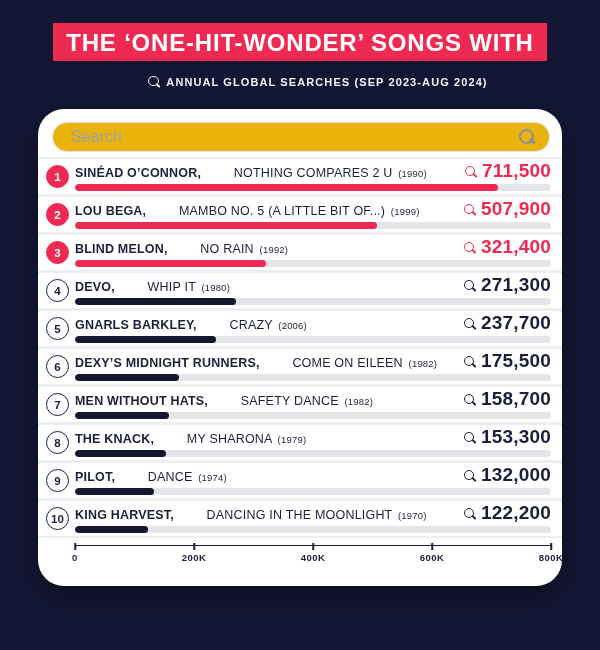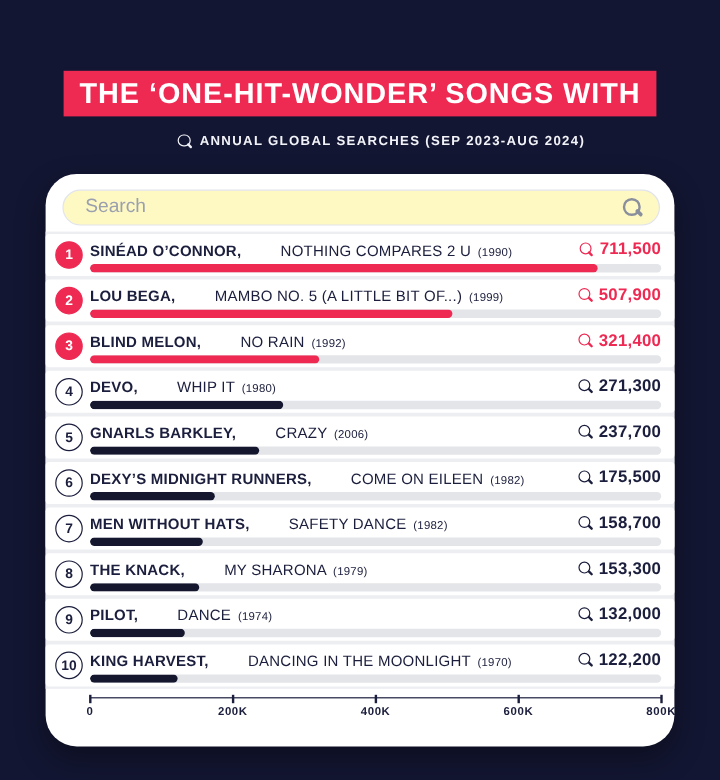--- a/index.html
+++ b/index.html
@@ -6,21 +6,21 @@
   html,body { width:600px; height:650px; }
   body {
     background:#131632;
     font-family:"Liberation Sans", sans-serif;
     overflow:hidden;
     position:relative;
   }
   .page { width:600px; height:650px; padding-top:23px; }
 
   
-  .title-banner { text-align:center; line-height:0;margin-top:36px; }
+  .title-banner { text-align:center; line-height:0; }
   .title-line {
     display:inline-block;
     background:#EE2A53;
     color:#ffffff;
     font-weight:bold;
     font-size:24px;
     letter-spacing:0.8px;
     line-height:37px;
     padding:1px 13px 0 13px;
     white-space:nowrap;
@@ -59,21 +59,21 @@
     box-shadow:0 10px 24px rgba(0,0,0,0.35);
     height:477px;
   }
   .searchbar {
     margin:0 12px 0 14px;
     height:30px;
     border:1.5px solid #E2E4EC;
     border-radius:999px;
     display:flex; align-items:center;
     padding:0 14px 0 18px;
-    background:#fef9c3;
+    background:#eab308;
   }
   .searchbar input {
     flex:1; border:none; outline:none;
     font-family:"Liberation Sans", sans-serif;
     font-size:16px; color:#3c4150; background:transparent;
   }
   .searchbar input::placeholder { color:#9BA0AE; opacity:1; }
   .searchbar .mag { font-size:16px; color:#8A8F9D; }
 
   
@@ -99,21 +99,21 @@
   .line1 {
     display:flex; justify-content:space-between; align-items:baseline;
     height:16px; line-height:16px; white-space:nowrap;
   }
   .row-text { color:#1B1E3C; font-size:12.5px; letter-spacing:0.2px; overflow:hidden; }
   .artist { font-weight:bold;text-align:right; }
   .song { font-weight:normal;margin-left:29px; }
   .year { font-size:9.5px; font-weight:normal; margin-left:2px; }
   .count {
     display:flex; align-items:center; gap:5px;
-    font-size:14px; font-weight:bold; color:#1B1E3C; letter-spacing:0.2px;
+    font-size:19px; font-weight:bold; color:#1B1E3C; letter-spacing:0.2px;
   }
   .count .mag { font-size:12px; position:relative; top:1px; }
   .row.hot .count { color:#EE2A53; }
   .track {
     margin-top:5px; height:7px; border-radius:4px;
     background:#E4E5E9; overflow:hidden; position:relative;
   }
   .bar {
     height:100%; border-radius:4px;
     background:#15172E; width:0;

